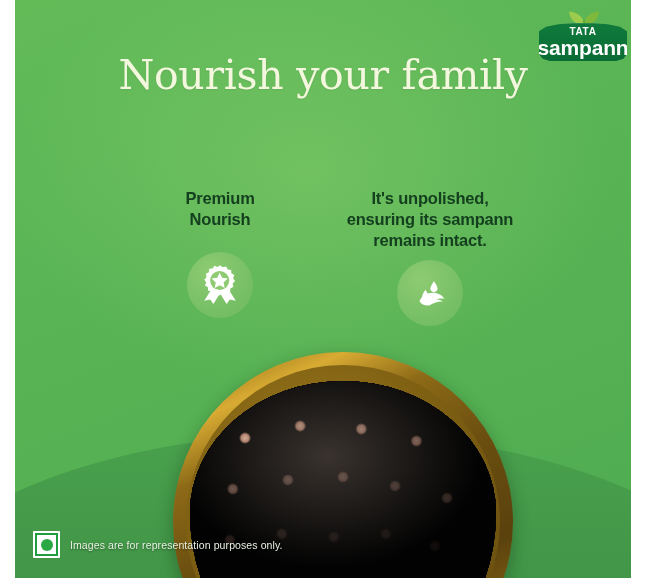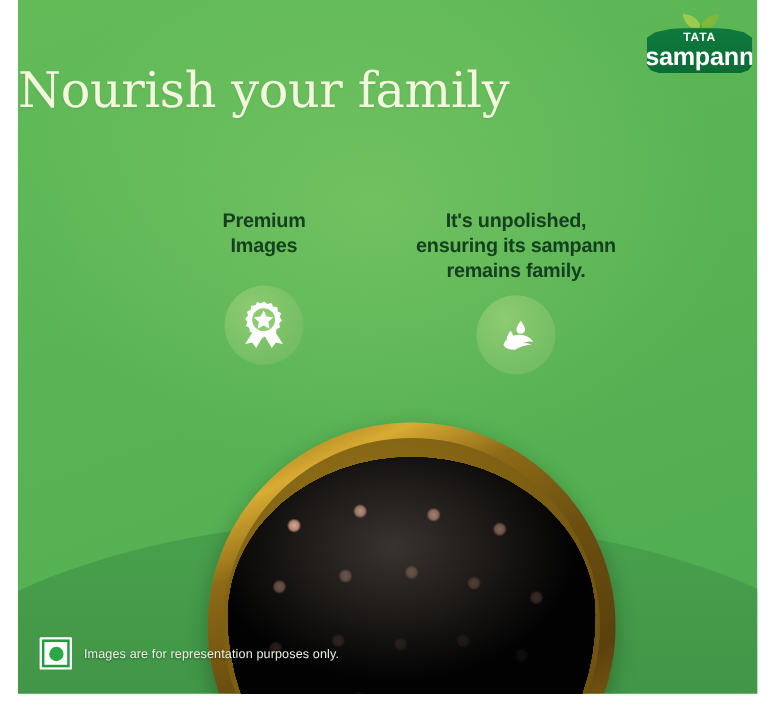--- a/index.html
+++ b/index.html
@@ -100,35 +100,35 @@
     letter-spacing: -0.2px;
     line-height: 1.05;
   }
 
   
   #headline {
     position: absolute;
     left: 0;
     top: 52px;
     width: 616px;
-    text-align: left;
+    text-align: center;
     color: #f2f7dd;
     font-family: "DejaVu Serif", "Liberation Serif", serif;
     font-size: 41px;
     line-height: 1.16;
     letter-spacing: -0.3px;
     text-shadow: 0 1px 2px rgba(0,0,0,0.07);
   }
   .headline-line { display: block; white-space: nowrap; }
 
   
   #features {
     position: absolute;
     left: 0;
-    top: 174px;
+    top: 188px;
     width: 616px;
     height: 160px;
   }
   .feature {
     position: absolute;
     top: 0;
     width: 230px;
     text-align: center;
   }
   #feature-premium-quality { left: 90px; }
@@ -344,21 +344,21 @@
 
     <div id="headline">
       <span class="headline-line">Nourish your family</span>
     </div>
 
     <div id="features">
 
       <div class="feature" id="feature-premium-quality">
         <div class="feature-text">
           <span>Premium</span>
-          <span>Images</span>
+          <span>Nourish</span>
         </div>
         <div class="feature-icon-wrap">
           <svg width="42" height="42" viewBox="0 0 64 64">
             <path d="M18 40 L8 56 L17 54 L22 61 L31 46 Z" fill="#ffffff"></path>
             <path d="M46 40 L56 56 L47 54 L42 61 L33 46 Z" fill="#ffffff"></path>
             <path d="M32 2
                      L36.2 5.0 L41.3 3.9 L43.8 8.5 L49.0 9.0 L49.3 14.2 L53.8 16.8 L51.9 21.7
                      L54.9 25.9 L51.3 29.6 L52.4 34.7 L47.8 37.2 L47.3 42.4 L42.1 42.7 L39.5 47.2
                      L34.6 45.3 L30.4 48.3 L26.7 44.7 L21.6 45.8 L19.1 41.2 L13.9 40.7 L13.6 35.5
                      L9.1 32.9 L11.0 28.0 L8.0 23.8 L11.6 20.1 L10.5 15.0 L15.1 12.5 L15.6 7.3
@@ -366,21 +366,21 @@
             <circle cx="31.5" cy="25" r="14.5" fill="#8ecb72"></circle>
             <path d="M31.5 13 L35.2 20.9 L43.8 22.0 L37.5 28.0 L39.1 36.5 L31.5 32.4 L23.9 36.5 L25.5 28.0 L19.2 22.0 L27.8 20.9 Z" fill="#ffffff"></path>
           </svg>
         </div>
       </div>
 
       <div class="feature" id="feature-unpolished">
         <div class="feature-text">
           <span>It's unpolished,</span>
           <span>ensuring its sampann</span>
-          <span>remains family.</span>
+          <span>remains intact.</span>
         </div>
         <div class="feature-icon-wrap">
           <svg width="42" height="42" viewBox="0 0 64 64">
             <path d="M38 14 C38 14 32.5 21.5 32.5 25.3 C32.5 28.4 34.9 30.8 38 30.8 C41.1 30.8 43.5 28.4 43.5 25.3 C43.5 21.5 38 14 38 14 Z" fill="#ffffff"></path>
             <path d="M25 27 C25 27 20.2 33.6 20.2 36.9 C20.2 39.6 22.4 41.7 25 41.7 C27.6 41.7 29.8 39.6 29.8 36.9 C29.8 33.6 25 27 25 27 Z" fill="#ffffff"></path>
             <path d="M16 44.5 C20 34 32 30 42 32.5 C48 34 52 37.5 54 41 C50 40 45 40.5 41 42.5 C45.5 42 49 43 51.5 45 C44 44.5 36 47.5 31 51 C24 51.5 18 49 16 44.5 Z" fill="#ffffff"></path>
           </svg>
         </div>
       </div>
 

